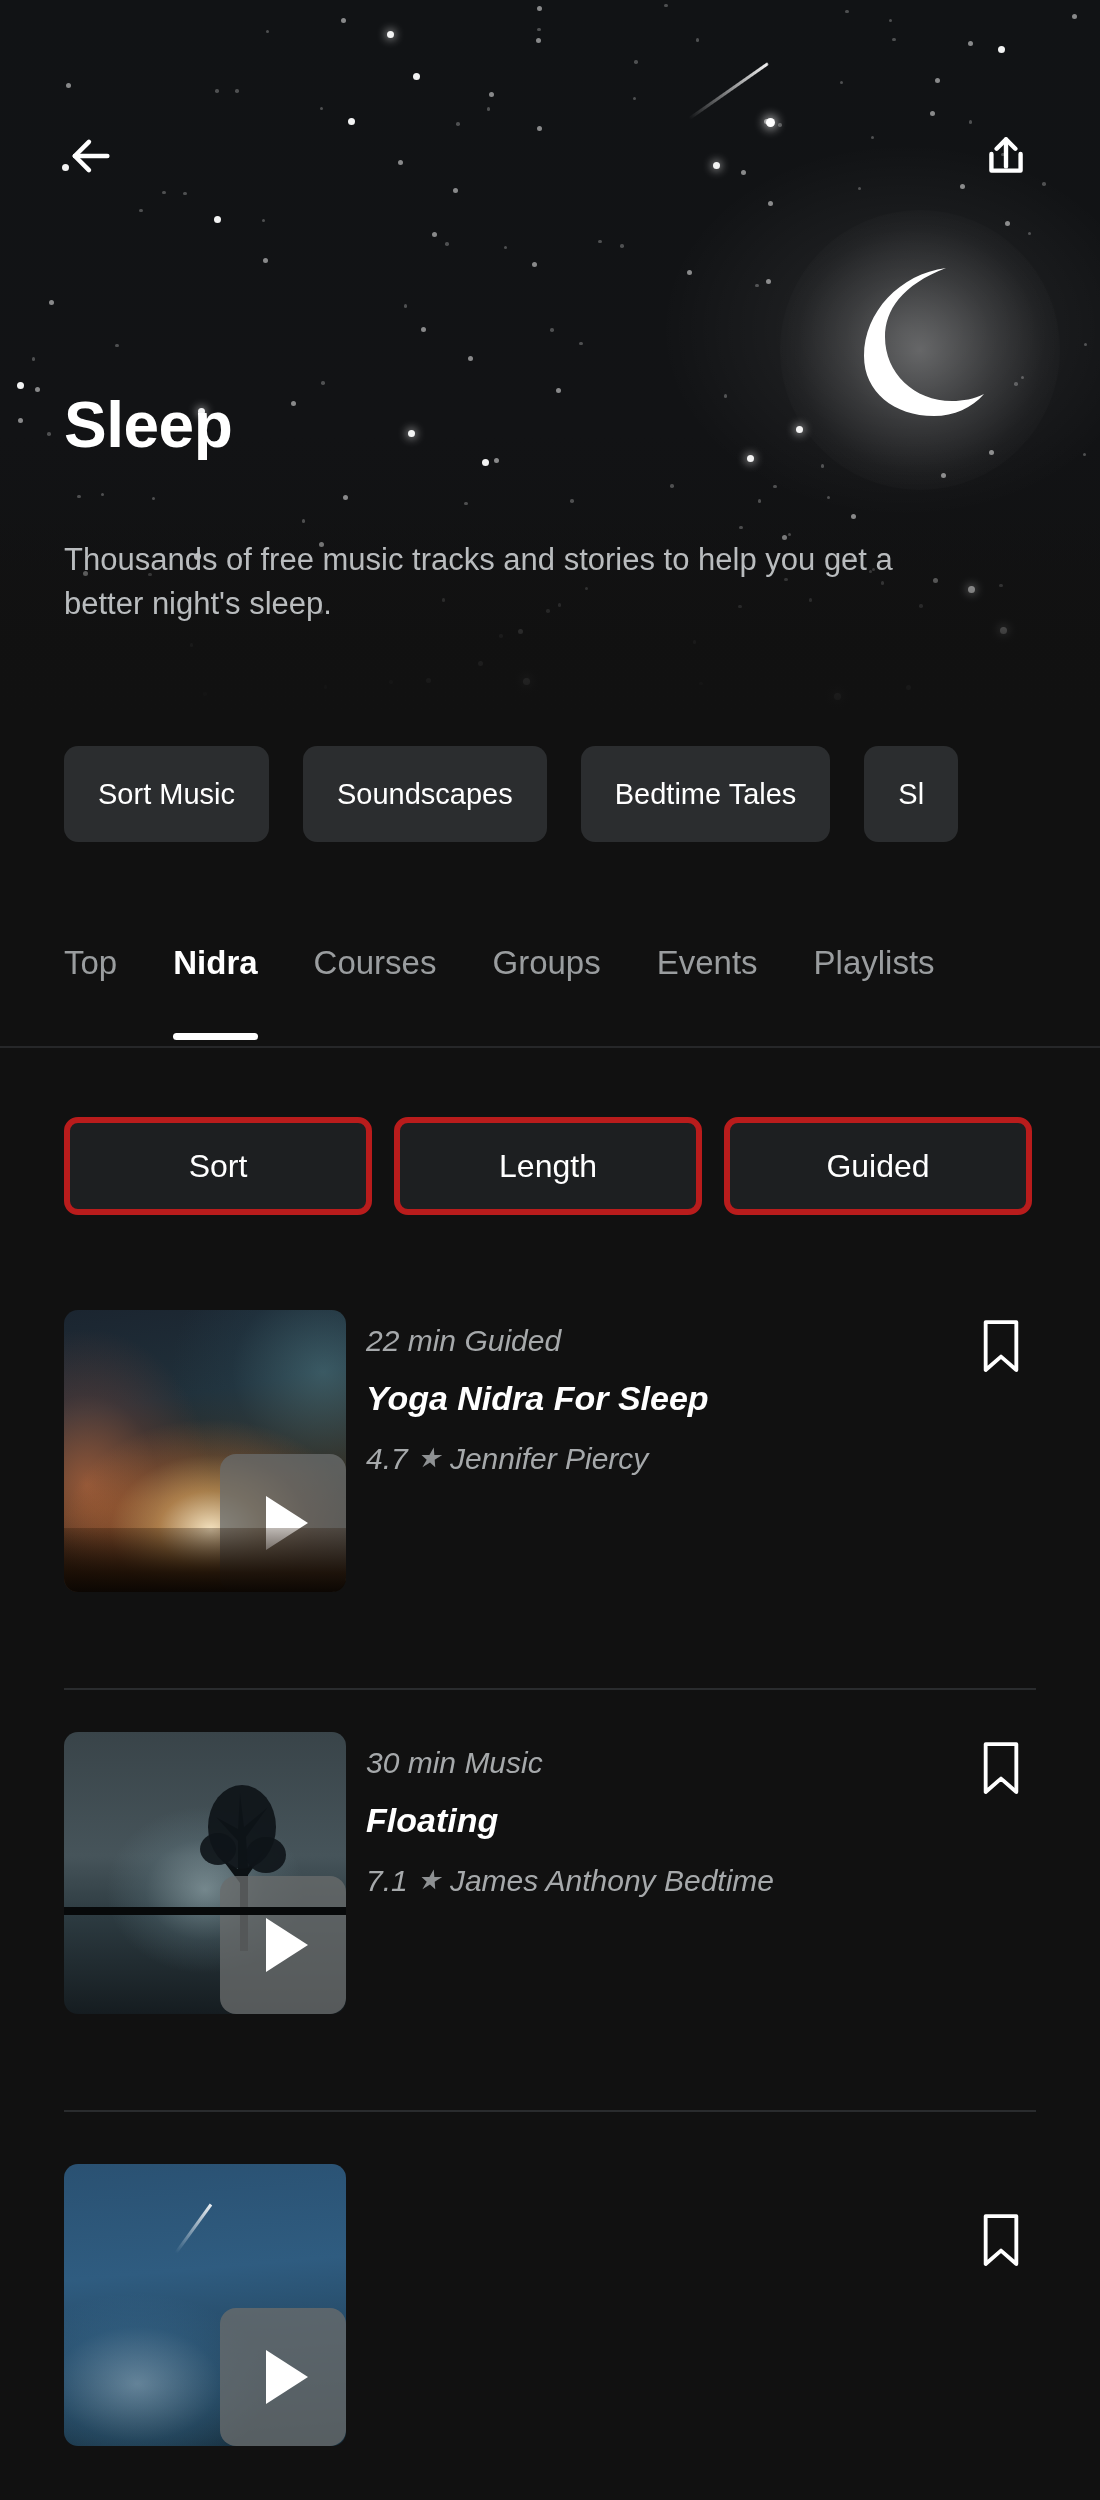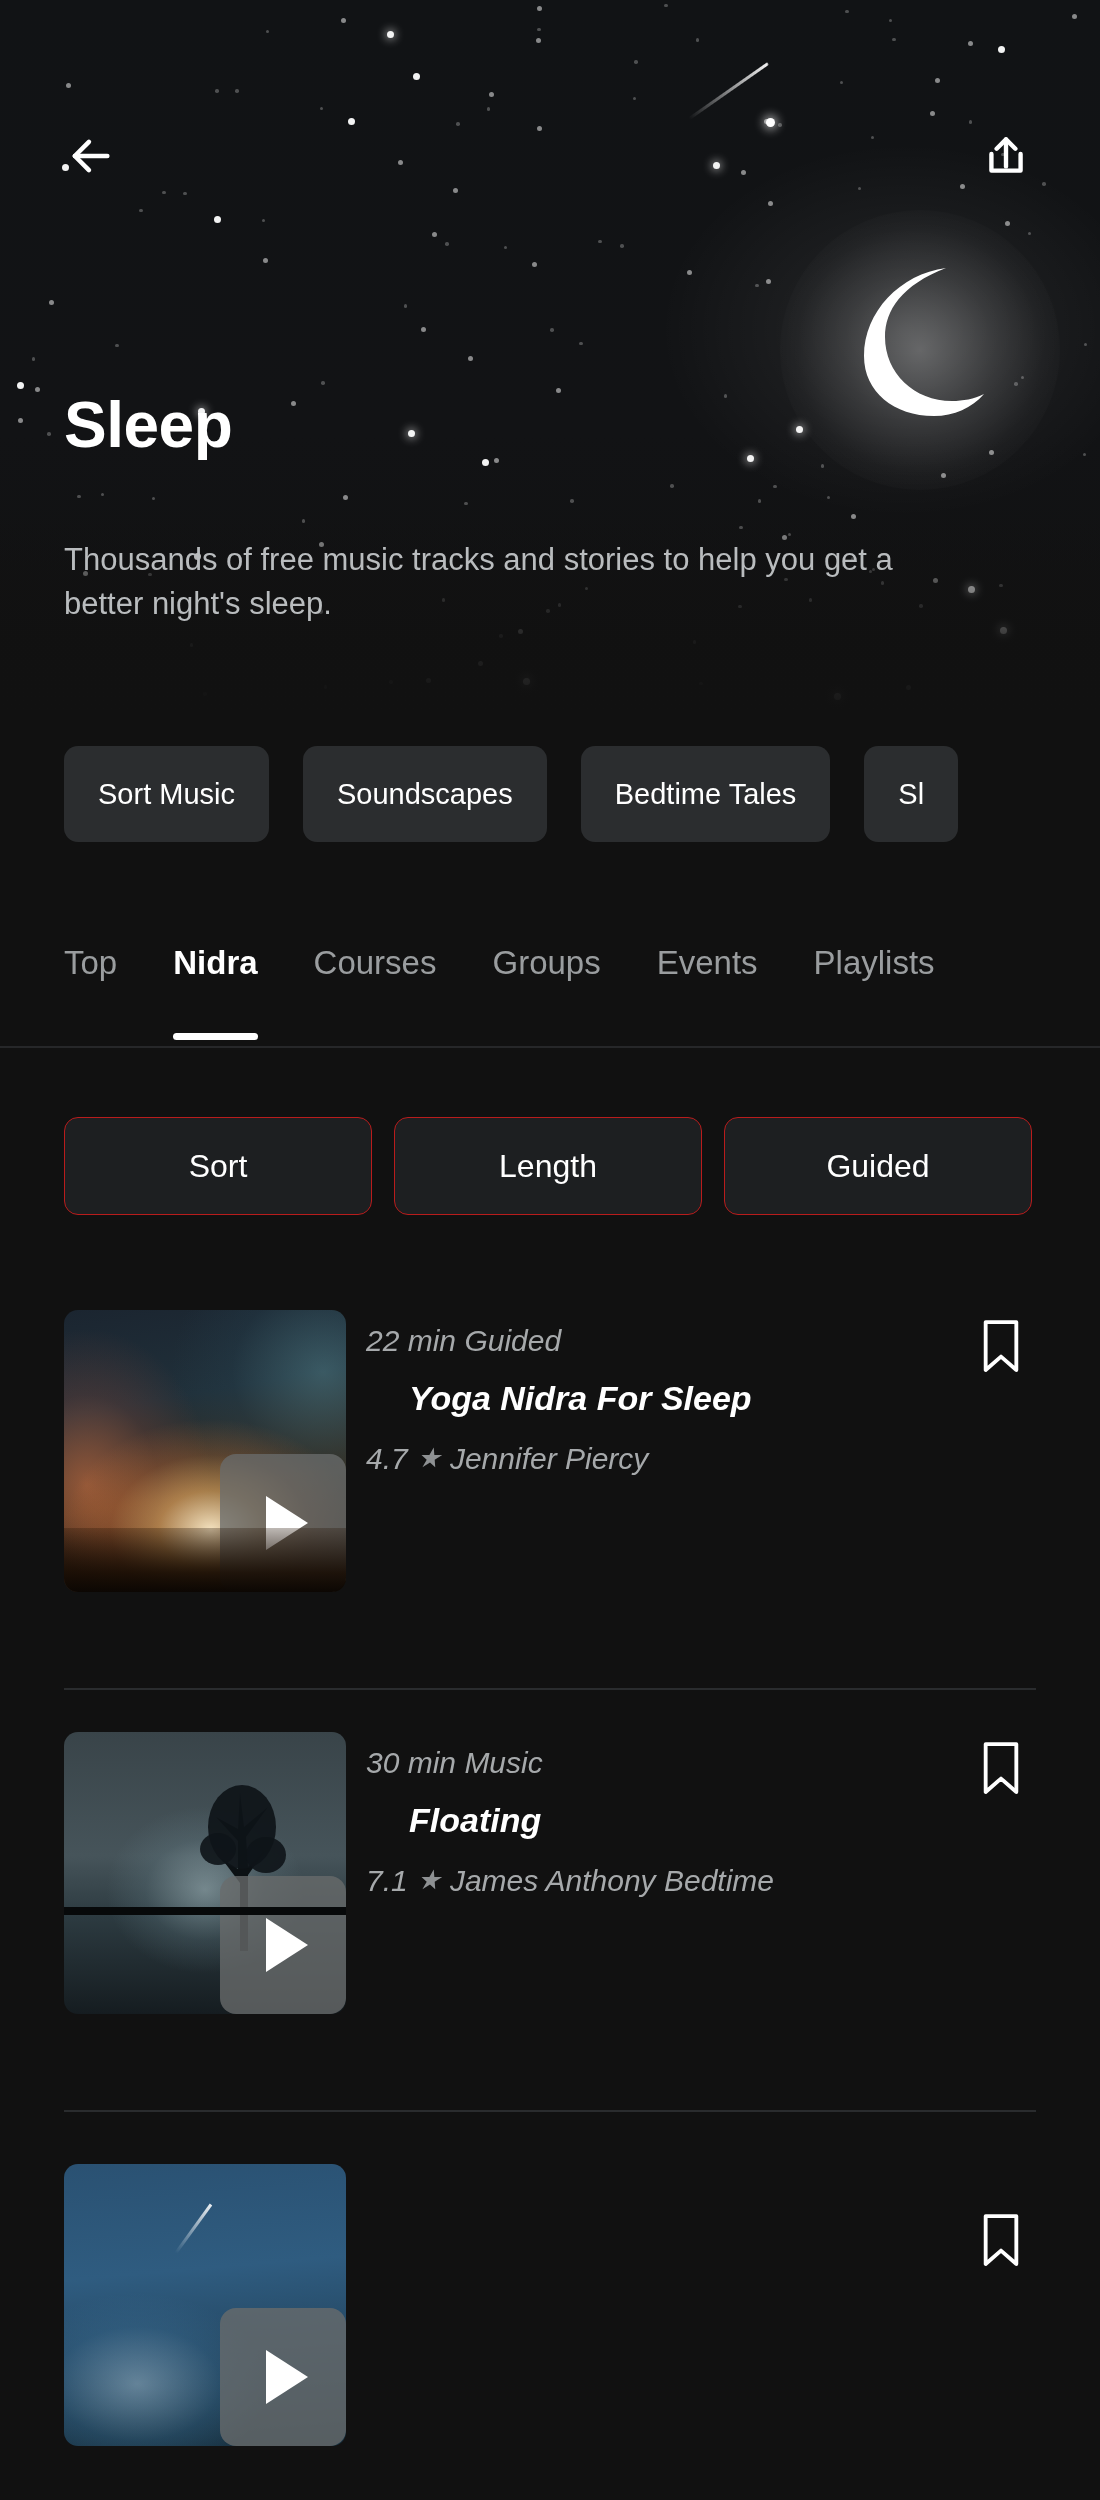--- a/index.html
+++ b/index.html
@@ -200,21 +200,21 @@
     align-items: center;
     gap: 22px;
     padding-left: 64px;
   }
   .filter-btn {
     flex: 0 0 auto;
     width: 308px;
     height: 98px;
     border-radius: 14px;
     background: #1d1f21;
-    border: 1px solid #b91c1c;
+    border: 6px solid #b91c1c;
     color: #ffffff;
     font-size: 32px;
     font-weight: 500;
     display: flex;
     align-items: center;
     justify-content: center;
     cursor: pointer;
   }
 
   
@@ -306,21 +306,20 @@
     font-weight: 400;
     line-height: 1.1;
   }
   .track-title {
     margin-top: 22px;
     font-size: 34px;
     font-weight: 700;
     color: #ffffff;
     line-height: 1.15;
     white-space: nowrap;
-    margin-left: 43px;
   }
   .track-author {
     margin-top: 24px;
     font-size: 30px;
     color: #a6a9ab;
     font-weight: 400;
     line-height: 1.1;
     display: flex;
     align-items: center;
     gap: 9px;

